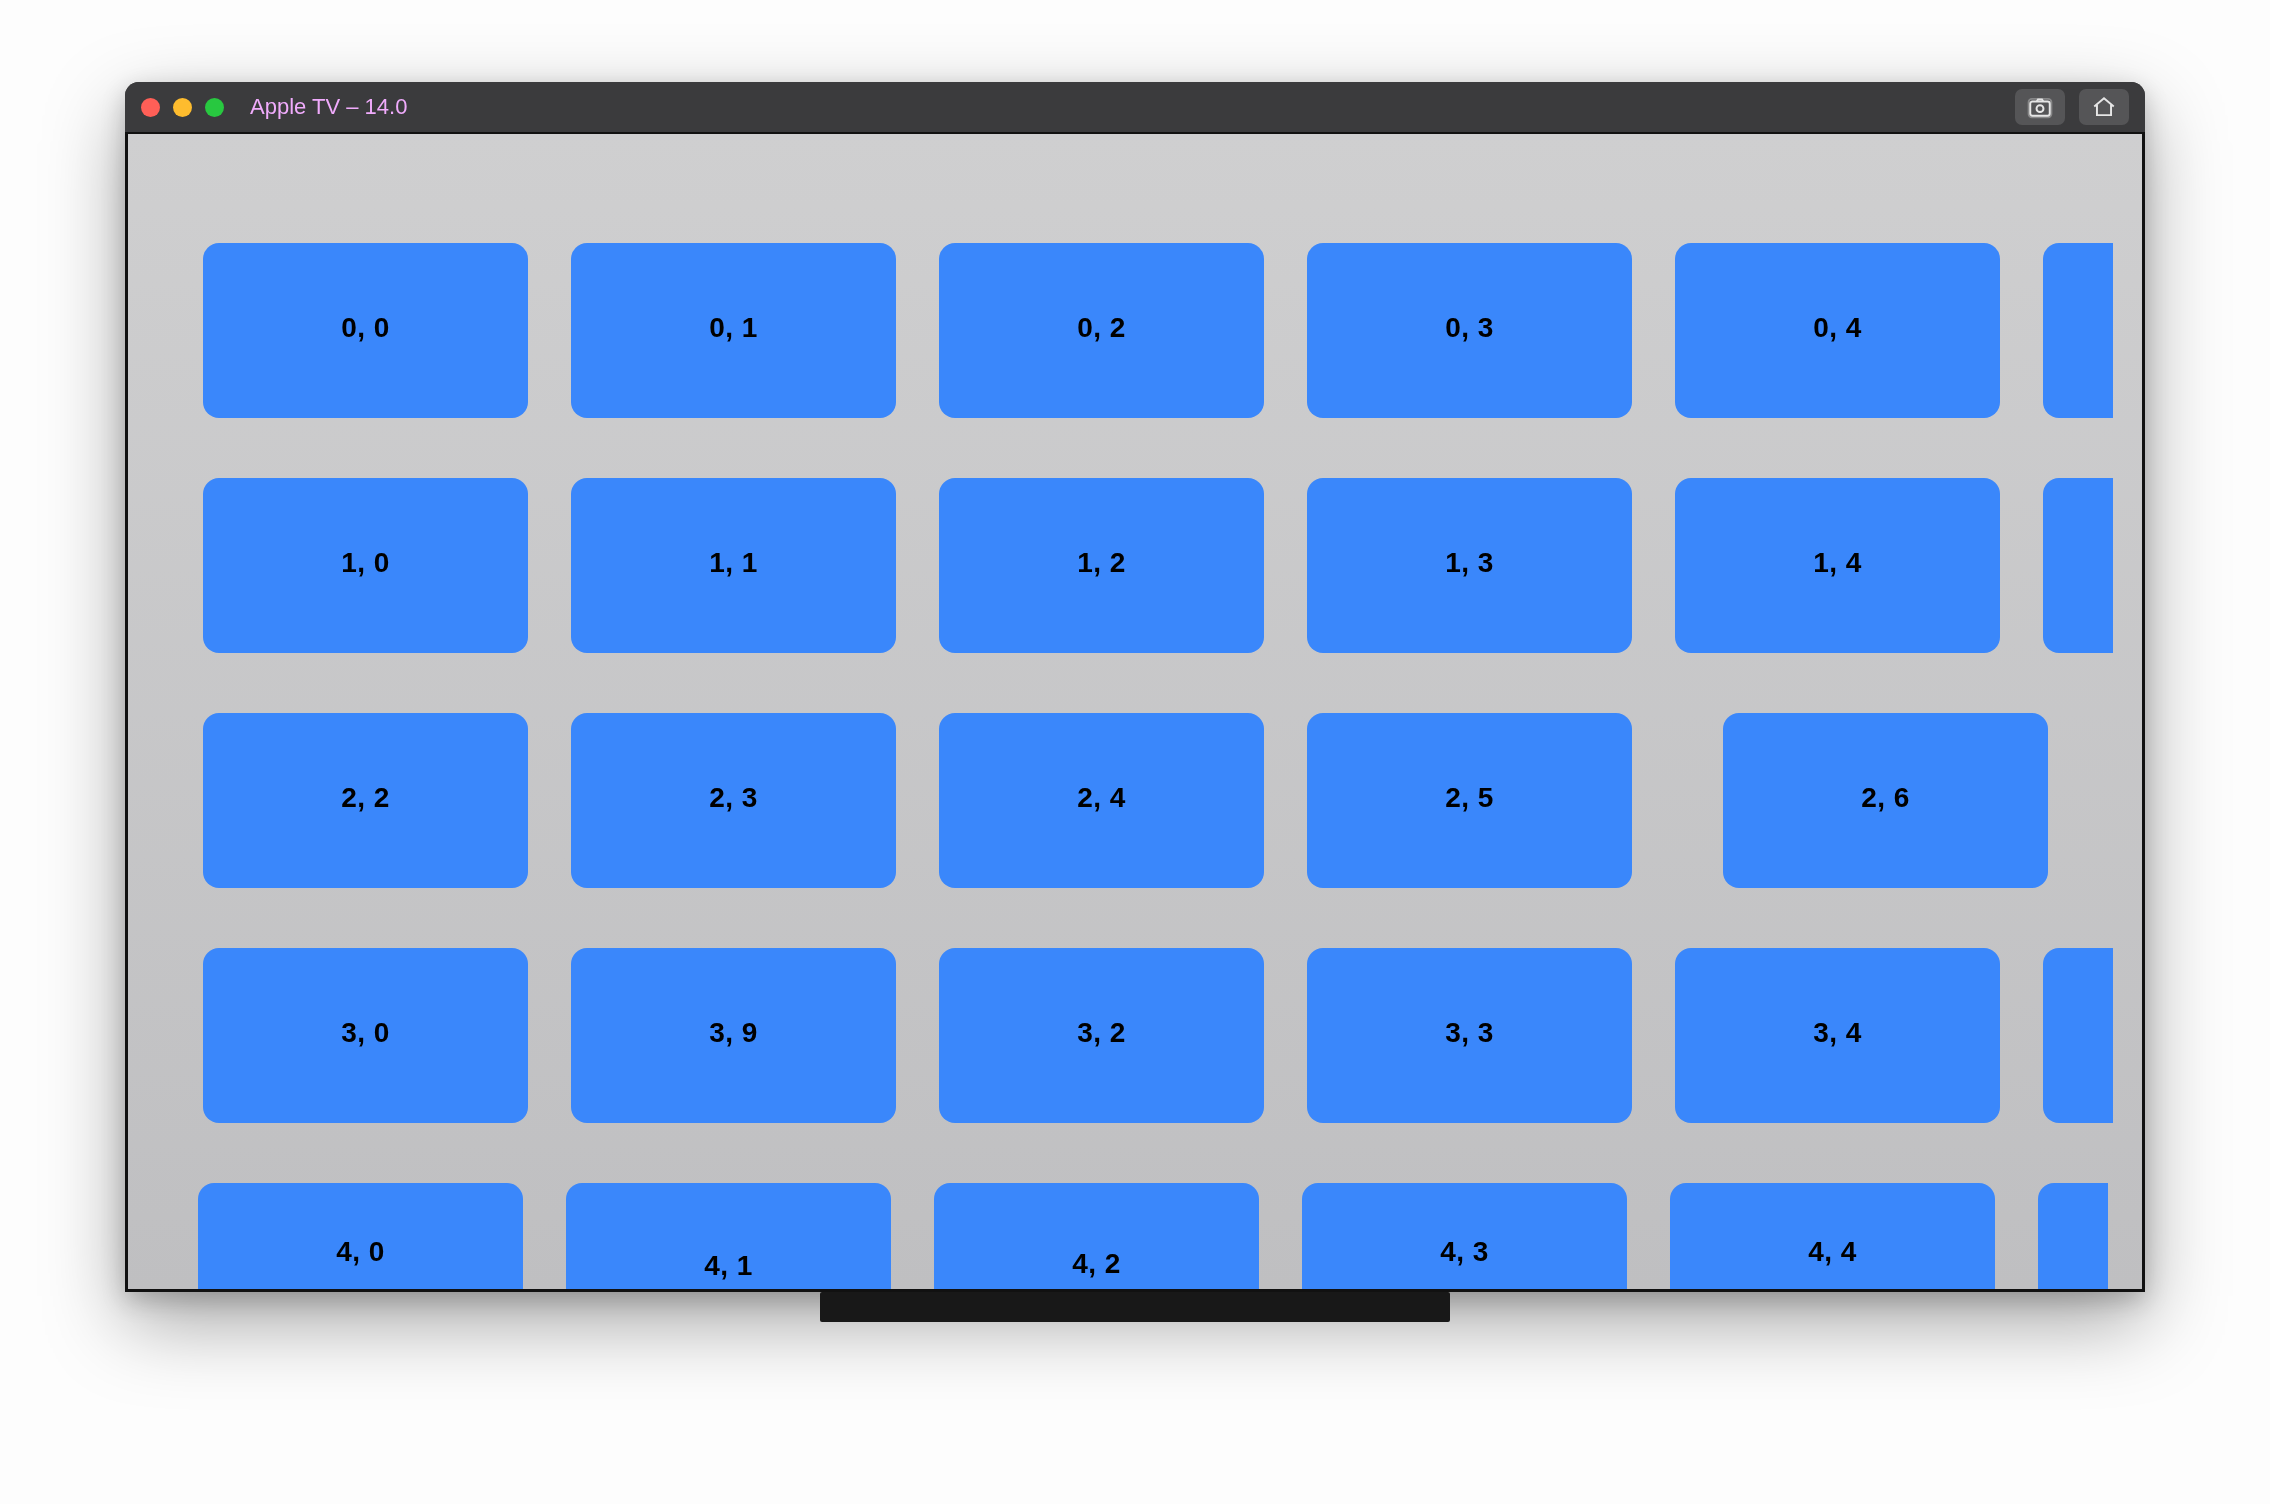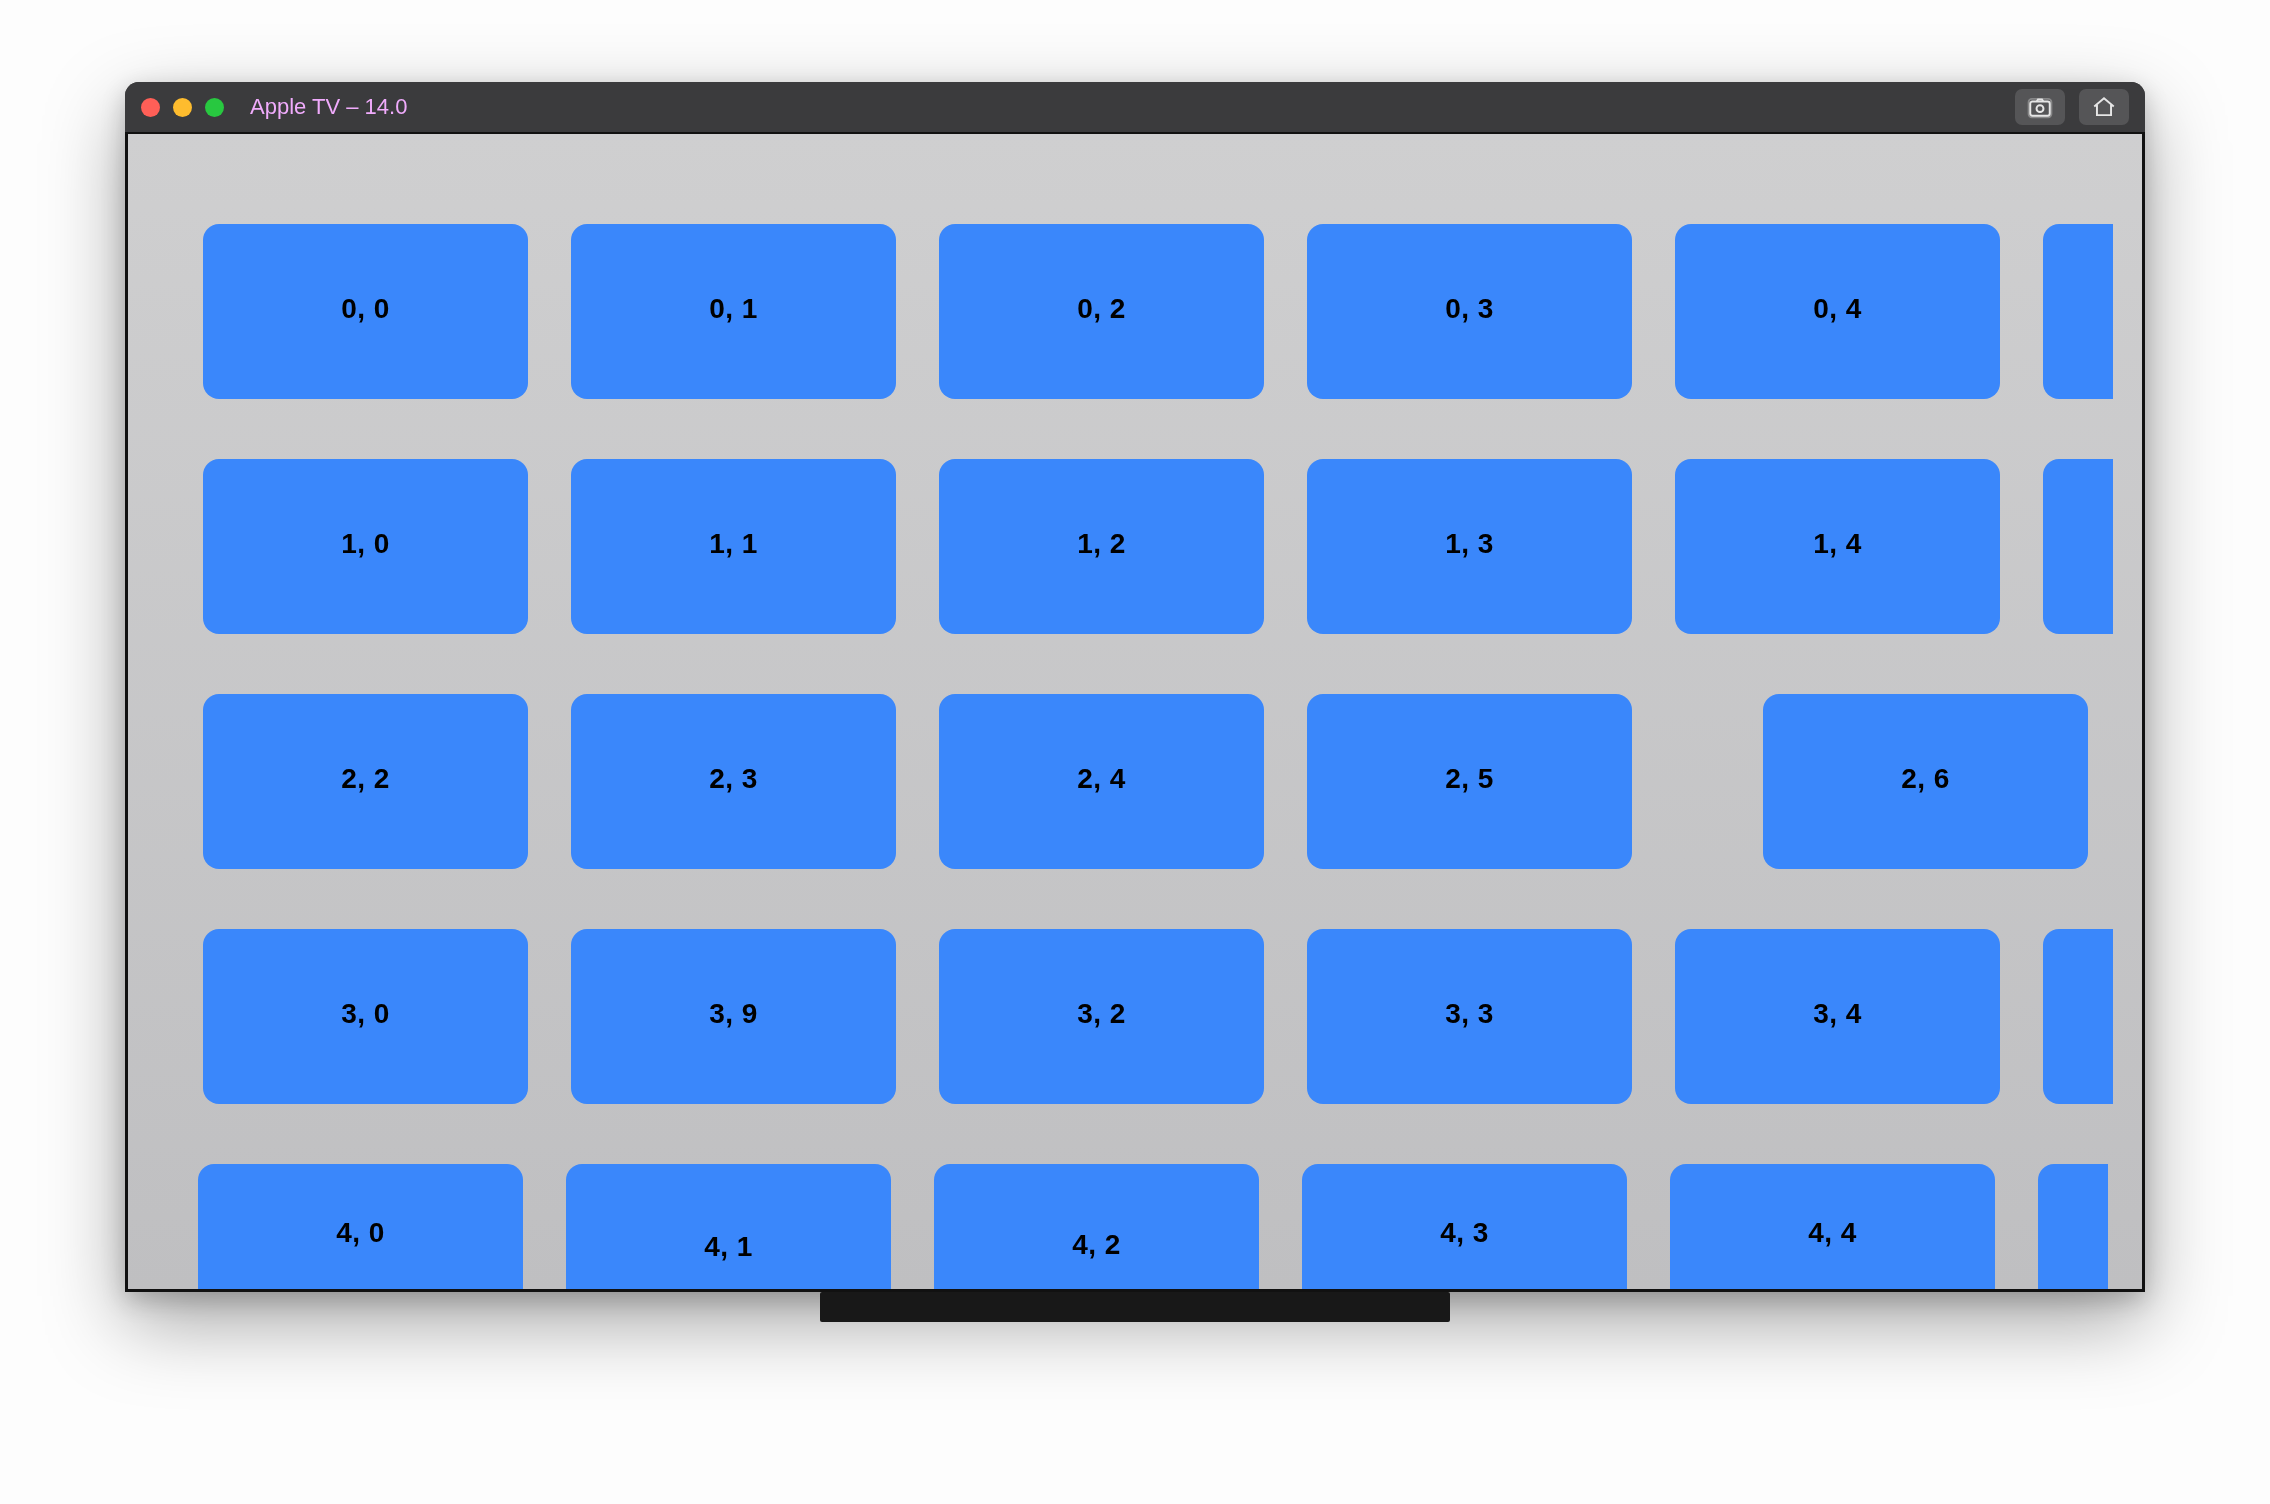--- a/index.html
+++ b/index.html
@@ -134,70 +134,70 @@
           <path d="M3 11.5L12 4l9 7.5"></path>
           <path d="M5.5 10v9.5h13V10"></path>
         </svg>
       </div>
     </div>
   </div>
 
   <div class="tv-screen">
     <div class="grid-viewport">
       <div class="grid" id="grid">
+          <div class="row" style="margin-left: 75px; margin-top: 19px;">
+            <div class="cell">
+              <div class="label">0, 0</div>
+            </div>
+            <div class="cell">
+              <div class="label">0, 1</div>
+            </div>
+            <div class="cell">
+              <div class="label">0, 2</div>
+            </div>
+            <div class="cell">
+              <div class="label">0, 3</div>
+            </div>
+            <div class="cell">
+              <div class="label">0, 4</div>
+            </div>
+            <div class="cell" style="width: 70px; border-top-right-radius: 0px; border-bottom-right-radius: 0px;"></div>
+          </div>
           <div class="row" style="margin-left: 75px;">
             <div class="cell">
-              <div class="label">0, 0</div>
-            </div>
-            <div class="cell">
-              <div class="label">0, 1</div>
-            </div>
-            <div class="cell">
-              <div class="label">0, 2</div>
-            </div>
-            <div class="cell">
-              <div class="label">0, 3</div>
-            </div>
-            <div class="cell">
-              <div class="label">0, 4</div>
+              <div class="label">1, 0</div>
+            </div>
+            <div class="cell">
+              <div class="label">1, 1</div>
+            </div>
+            <div class="cell">
+              <div class="label">1, 2</div>
+            </div>
+            <div class="cell">
+              <div class="label">1, 3</div>
+            </div>
+            <div class="cell">
+              <div class="label">1, 4</div>
             </div>
             <div class="cell" style="width: 70px; border-top-right-radius: 0px; border-bottom-right-radius: 0px;"></div>
           </div>
-          <div class="row" style="margin-left: 75px;">
-            <div class="cell">
-              <div class="label">1, 0</div>
-            </div>
-            <div class="cell">
-              <div class="label">1, 1</div>
-            </div>
-            <div class="cell">
-              <div class="label">1, 2</div>
-            </div>
-            <div class="cell">
-              <div class="label">1, 3</div>
-            </div>
-            <div class="cell">
-              <div class="label">1, 4</div>
-            </div>
-            <div class="cell" style="width: 70px; border-top-right-radius: 0px; border-bottom-right-radius: 0px;"></div>
-          </div>
           <div class="row" style="margin-left: 75px; position: relative;">
             <div class="cell">
               <div class="label">2, 2</div>
             </div>
             <div class="cell">
               <div class="label">2, 3</div>
             </div>
             <div class="cell">
               <div class="label">2, 4</div>
             </div>
             <div class="cell">
               <div class="label">2, 5</div>
             </div>
-            <div class="cell" style="margin-left: 88px; padding-left: 48px;">
+            <div class="cell" style="margin-left: 48px; padding-left: 48px;">
               <div class="label">2, 6</div>
             </div>
           </div>
           <div class="row" style="margin-left: 75px;">
             <div class="cell">
               <div class="label">3, 0</div>
             </div>
             <div class="cell">
               <div class="label">3, 9</div>
             </div>

